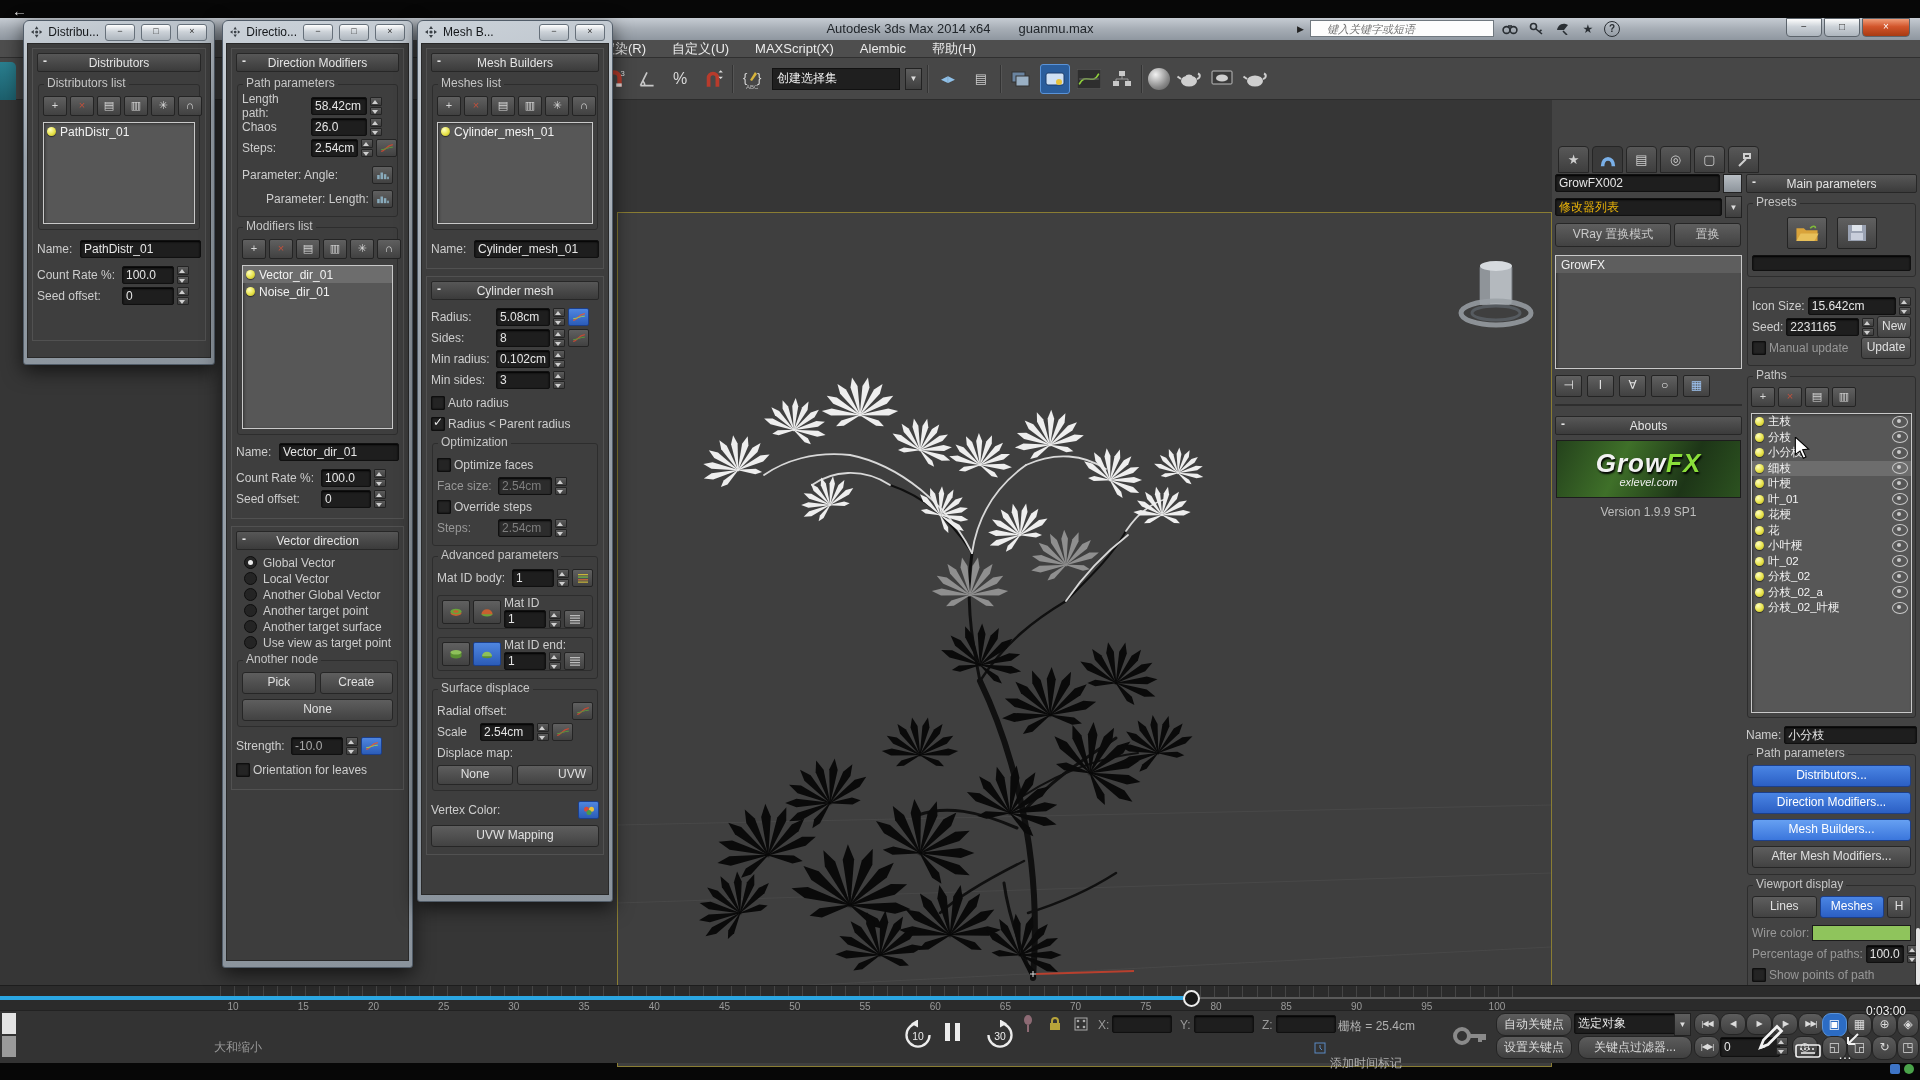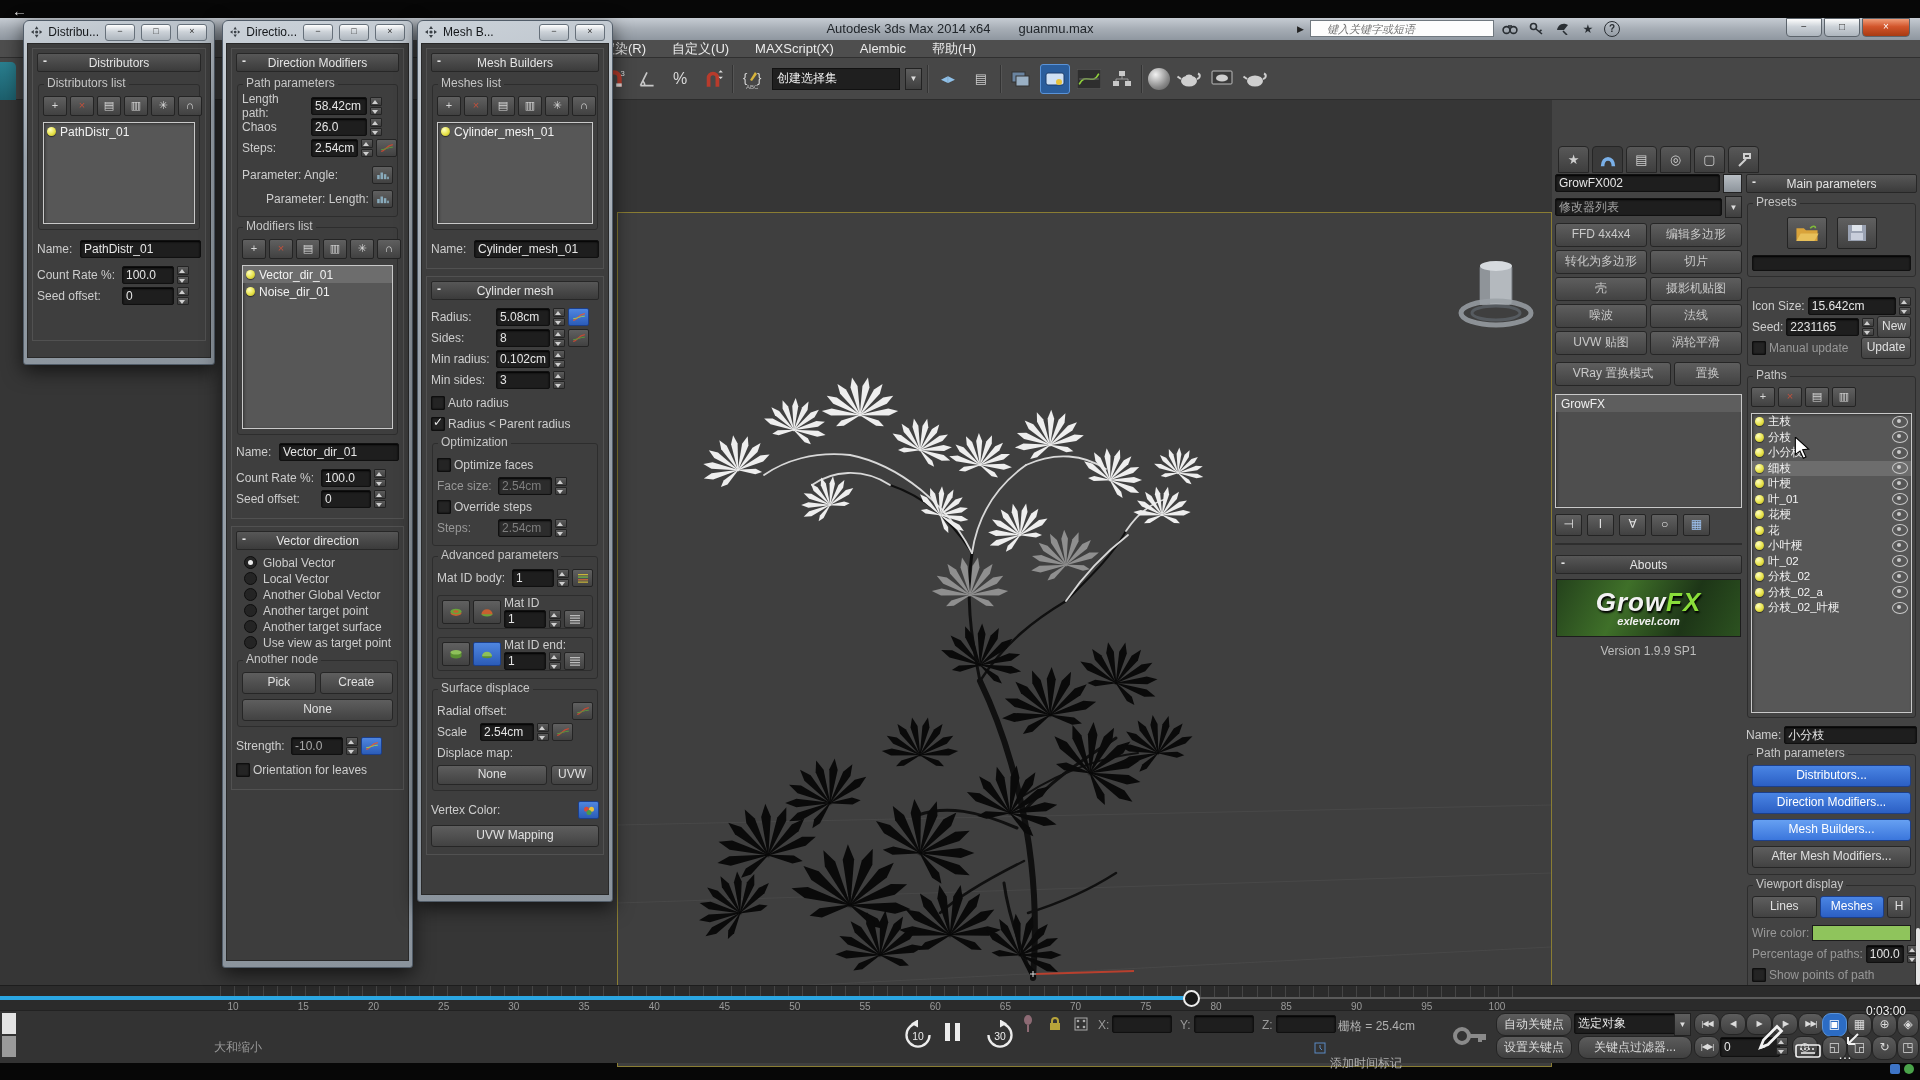--- a/index.html
+++ b/index.html
@@ -110,21 +110,21 @@
   .stki{height:17px;display:flex;align-items:center;padding:0 5px;font-size:12px;color:#f0f0f0;background:#5e5e5e;}
   .stt{display:flex;gap:5px;margin:6px 0 4px;padding-bottom:7px;border-bottom:2px solid #2e2e2e;}
   .sti{width:25px;height:20px;background:linear-gradient(#606060,#414141);border:1px solid #242424;border-radius:2px;
        color:#e2e2e2;font-size:12px;text-align:center;line-height:19px;}
   .sti.bl{color:#9ec4f2;}
   .logo{height:56px;margin:0 1px;border:1px solid #1d1d1d;display:flex;flex-direction:column;align-items:center;justify-content:center;
         background:linear-gradient(115deg,#24421c,#3f7029 35%,#1d3517 70%,#2c5220);}
   .logo .l1{font-size:26px;font-style:italic;font-weight:bold;letter-spacing:1px;line-height:26px;}
   .logo .g{color:#f2f2f2;text-shadow:1px 2px 2px #000;}
   .logo .fx{color:#8ade3a;text-shadow:1px 2px 2px #000;}
-  .logo .l2{font-size:11px;color:#efefef;font-style:italic;font-weight:bold;}
+  .logo .l2{font-size:11px;color:#efefef;font-style:italic;font-weight:normal;}
   .ver{text-align:center;font-size:12px;color:#bdbdbd;margin-top:7px;}
   .mgrid{display:grid;grid-template-columns:1fr 1fr;gap:3px;margin-top:7px;}
   .mbtn{height:22px;background:linear-gradient(#5e5e5e,#424242);border:1px solid #262626;border-radius:3px;
         color:#c9c9c9;font-size:12px;text-align:center;line-height:21px;overflow:hidden;white-space:nowrap;}
   
   .trackbar{position:absolute;left:0;top:985px;width:1920px;height:25px;background:#2b2b2b;border-top:1px solid #1d1d1d;}
   .ruler{position:absolute;left:220px;top:0;width:1300px;height:12px;
          background:repeating-linear-gradient(90deg,#454545 0 1px,transparent 1px 14.2px);}
   .ticks{position:absolute;left:221px;top:15px;width:1288px;display:flex;justify-content:space-between;}
   .tick{width:24px;text-align:center;font-size:10px;color:#9a9a9a;}
@@ -410,34 +410,22 @@
     </div>
 
     <div class="cols">
 
       <div class="colL">
         <div class="r" style="margin-top:0;">
           <div class="f" style="flex:1;">GrowFX002</div>
           <div style="width:17px;height:17px;background:linear-gradient(#b8bec4,#8d949b);border:1px solid #222;"></div>
         </div>
         <div class="r" style="margin-top:6px;">
-          <div class="f" style="flex:1;color:#a3a3a3;">修改器列表</div>
+          <div class="f" style="flex:1;color:#eab308;">修改器列表</div>
           <span class="ddarrow">▼</span>
-        </div>
-        <div class="mgrid">
-          <div class="mbtn">FFD 4x4x4</div>
-          <div class="mbtn">编辑多边形</div>
-          <div class="mbtn">转化为多边形</div>
-          <div class="mbtn">切片</div>
-          <div class="mbtn">壳</div>
-          <div class="mbtn">摄影机贴图</div>
-          <div class="mbtn">噪波</div>
-          <div class="mbtn">法线</div>
-          <div class="mbtn">UVW 贴图</div>
-          <div class="mbtn">涡轮平滑</div>
         </div>
         <div class="mgrid" style="grid-template-columns:62% 36%;">
           <div class="mbtn">VRay 置换模式</div>
           <div class="mbtn">置换</div>
         </div>
         <div class="stk">
           <div class="stki">GrowFX</div>
         </div>
         <div class="stt">
           <div class="sti">⊣</div>
@@ -1087,21 +1075,21 @@
                   <path d="M1 10 C5 10 7 3 15 2" stroke="#c44a35" fill="none" stroke-width="1.5"></path>
                   <path d="M1 8 C6 8 9 5 15 5" stroke="#5a9a3a" fill="none" stroke-width="1.1"></path>
                 </svg>
               </span>
           </div>
           <div class="r">
               <span class="lab">Displace map:</span>
             </div>
           <div style="display:flex;gap:4px;">
             <div class="btn" style="flex:1;height:18px;line-height:17px;">None</div>
-            <div class="btn" style="width:40px;height:18px;line-height:17px;">UVW</div>
+            <div class="btn" style="width:40px;height:18px;line-height:17px;padding-left:34px;">UVW</div>
           </div>
         </div>
 
         <div class="r" style="margin-top:10px;">
           <span class="lab" style="flex:1;">Vertex Color:</span>
           <span class="cic on">
               <svg viewBox="0 0 16 12">
                 <circle cx="5" cy="5" r="3" fill="#d84a3a"></circle>
                 <circle cx="11" cy="5" r="3" fill="#e8c23a"></circle>
                 <circle cx="8" cy="9" r="3" fill="#4a9a4a"></circle>

